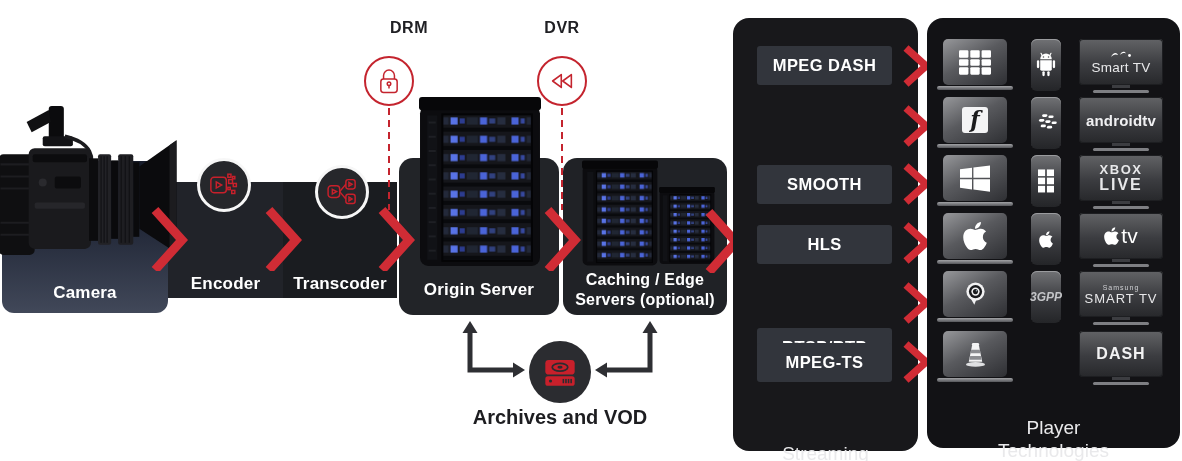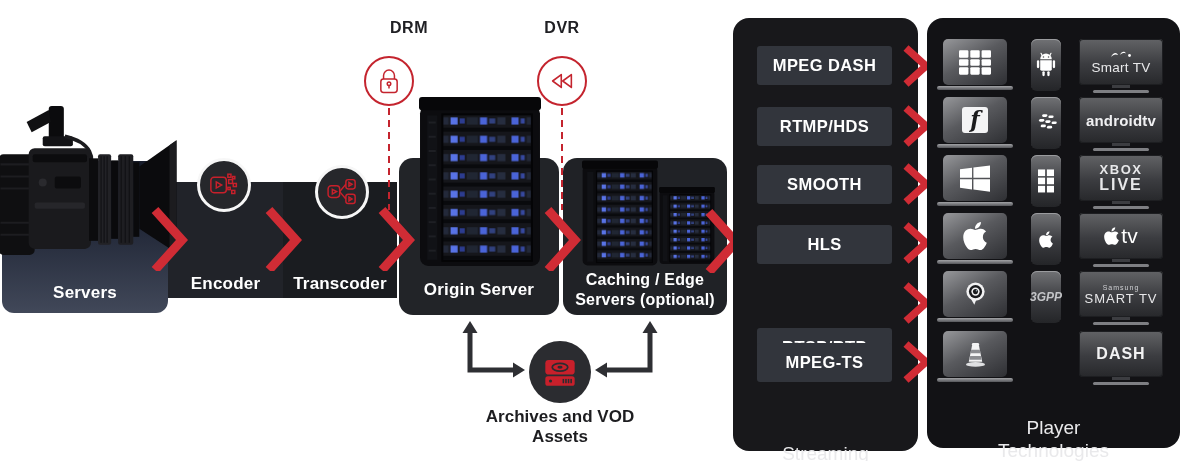--- a/index.html
+++ b/index.html
@@ -49,21 +49,21 @@
   .tv-text-bold{color:#f0f0f2;font-weight:bold;font-size:15px;letter-spacing:.2px;}
   .xbox-l1{color:#e8e8ea;font-weight:bold;font-size:13px;letter-spacing:1.5px;line-height:14px;}
   .xbox-l2{color:#e8e8ea;font-weight:bold;font-size:16px;letter-spacing:2px;line-height:16px;}
   .sam-l1{color:#cfd0d3;font-size:7px;letter-spacing:1px;line-height:9px;}
   .sam-l2{color:#e8e8ea;font-size:13px;letter-spacing:1px;line-height:14px;font-weight:500;}
   .iptv-text{color:#f2f2f3;font-weight:bold;font-size:16px;letter-spacing:1px;}
   .appletv{display:flex;align-items:center;gap:2px;color:#fff;}
   .appletv span{font-size:21px;font-weight:500;letter-spacing:0;}
   .gpp-text{color:#c3c4c7;font-weight:bold;font-style:italic;font-size:12px;letter-spacing:0;}
   .arch-label{position:absolute;text-align:center;color:#1d1d20;font-weight:bold;
-              font-size:17px;line-height:20px;}
+              font-size:20px;line-height:20px;}
 </style>
 </head>
 <body>
 
 <svg width="0" height="0" style="position:absolute" aria-hidden="true">
   <defs>
     <symbol id="apple-logo" viewBox="0 0 384 512">
       <path fill="currentColor" d="M318.7 268.7c-.2-36.7 16.4-64.4 50-84.8-18.8-26.9-47.2-41.7-84.7-44.6-35.5-2.8-74.3 20.7-88.5 20.7-15 0-49.4-19.7-76.4-19.7C63.3 140.3 4 184.8 4 275.5q0 39.3 14.4 81.2c12.8 36.7 59 126.7 107.2 125.2 25.2-.6 43-17.9 75.8-17.9 31.8 0 48.3 17.9 76.4 17.9 48.6-.7 90.4-82.5 102.6-119.3-65.2-30.7-61.7-90-61.7-91.9zm-56.6-164.2c27.3-32.4 24.8-61.9 24-72.5-24.1 1.4-52 16.4-67.9 34.9-17.5 19.8-27.8 44.3-25.6 71.9 26.1 2 49.9-11.4 69.5-34.3z"></path>
     </symbol>
     <pattern id="rackp" width="88" height="18" patternUnits="userSpaceOnUse">
@@ -79,21 +79,21 @@
       <rect x="69" y="5" width="6" height="5" fill="#31417f"></rect>
       <rect x="77" y="4" width="8" height="7" fill="#262d3f"></rect>
     </pattern>
   </defs>
 </svg>
 
 <div class="canvas">
 
   <div class="block" style="left:2px;top:161px;width:166px;height:152px;border-radius:12px;
               background:linear-gradient(180deg,#161b29 0%,#232939 45%,#414859 100%);">
-    <div class="stage-label" style="top:122px;">Servers</div>
+    <div class="stage-label" style="top:122px;">Camera</div>
   </div>
 
   <div class="block" style="left:168px;top:182px;width:115px;height:116px;background:#212329;">
     <div class="stage-label" style="top:92px;">Encoder</div>
   </div>
 
   <div class="block" style="left:283px;top:182px;width:114px;height:116px;background:#1a1c20;">
     <div class="stage-label" style="top:92px;">Transcoder</div>
   </div>
 
@@ -245,25 +245,23 @@
       <ellipse cx="22" cy="16.5" rx="3" ry="1.6" fill="#2b2c30"></ellipse>
       <rect x="5" y="27" width="34" height="11" rx="3"></rect>
       <circle cx="11" cy="32.5" r="1.8" fill="#2b2c30"></circle>
       <rect x="25" y="30" width="1.8" height="5" fill="#2b2c30"></rect>
       <rect x="28" y="30" width="1.8" height="5" fill="#2b2c30"></rect>
       <rect x="31" y="30" width="1.8" height="5" fill="#2b2c30"></rect>
       <rect x="34" y="30" width="1.8" height="5" fill="#2b2c30"></rect>
     </svg>
   </div>
   <div class="arch-label" style="left:460px;top:407px;width:200px;">Archives and VOD</div>
-  <div class="arch-label" style="left:460px;top:427px;width:200px;">Assets</div>
 
   <div class="panel" style="left:733px;top:18px;width:185px;height:433px;background:#18181b;">
     <div class="chip" style="top:28px;">MPEG DASH</div>
-    <div class="chip" style="top:89px;">RTMP/HDS</div>
     <div class="chip" style="top:147px;">SMOOTH</div>
     <div class="chip" style="top:207px;">HLS</div>
     <div class="chip" style="top:267px;margin-top:43px;">RTSP/RTP</div>
     <div class="chip" style="top:325px;">MPEG-TS</div>
     <div class="panel-title" style="top:376px;">
       <div style="width:110px;margin-top:48px;">Streaming Formats</div>
     </div>
   </div>
 
   <svg class="abs" style="left:902px;top:44px;" width="30" height="44" viewBox="0 0 30 44">

